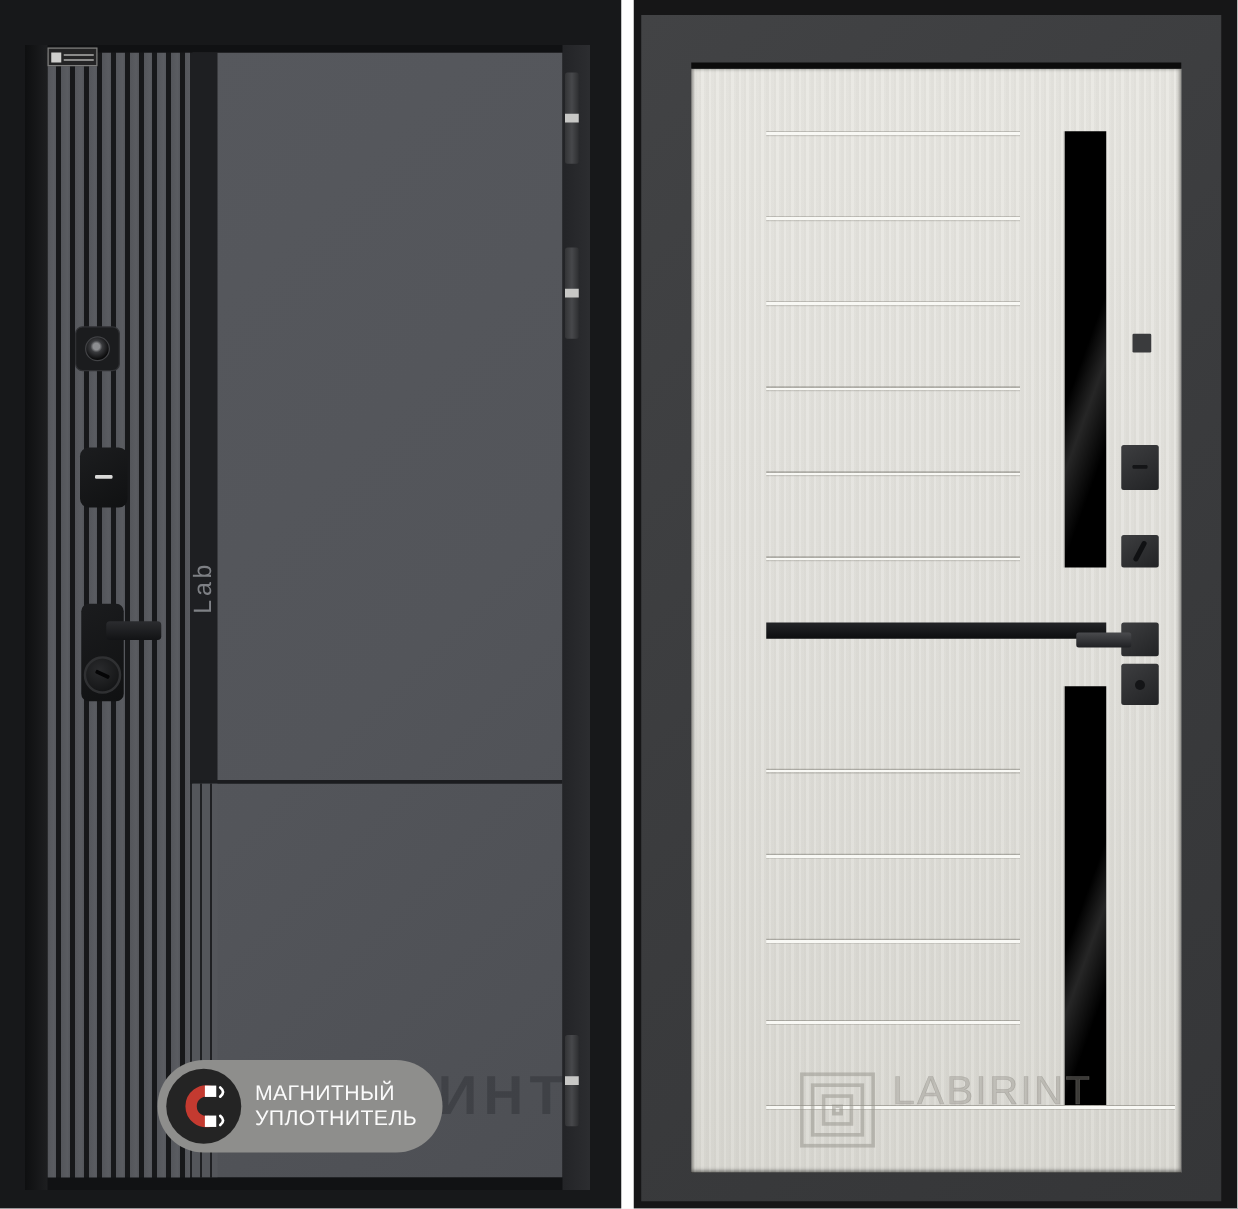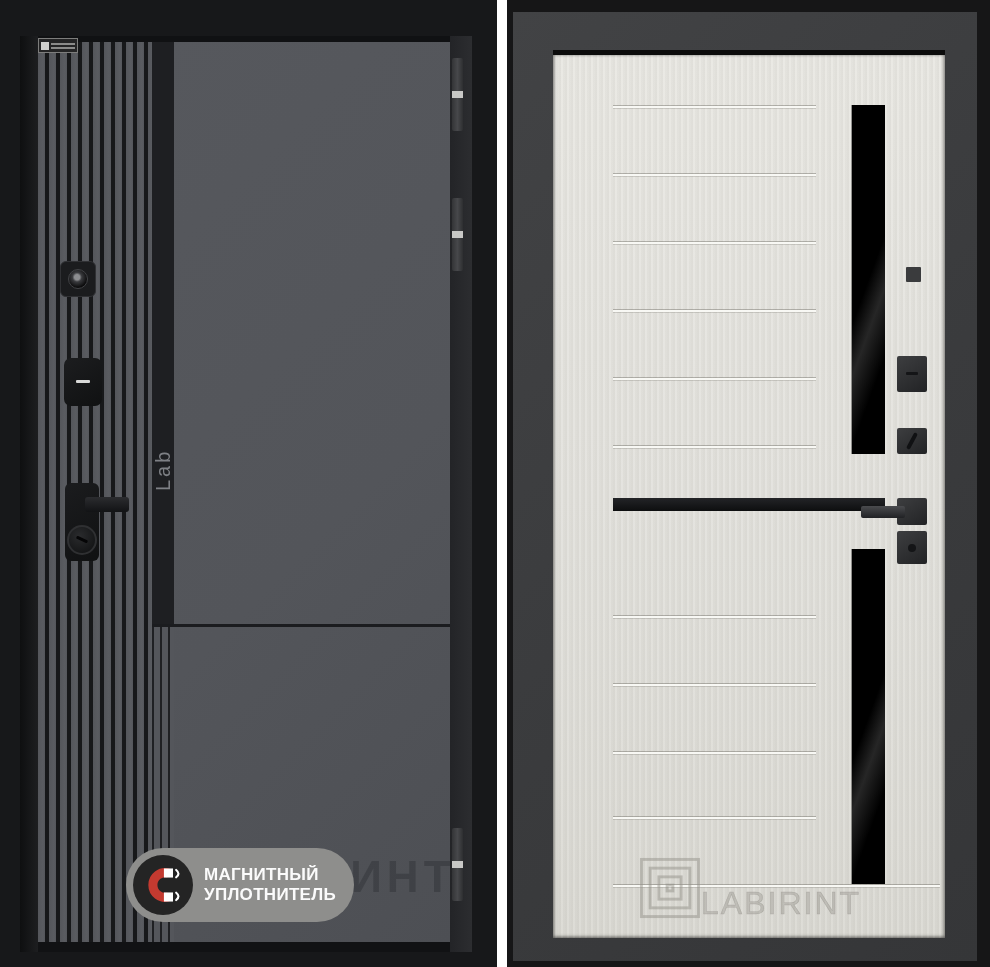--- a/index.html
+++ b/index.html
@@ -69,21 +69,21 @@
   }
   
   .seal-badge{
     position:absolute;left:106px;top:812px;width:228px;height:74px;z-index:2;
     background:#8e8e8c;border-radius:37px;display:flex;align-items:center;
   }
   .seal-badge .m-circle{
     width:60px;height:60px;border-radius:50%;background:#242424;margin-left:7px;flex:0 0 auto;
     display:flex;align-items:center;justify-content:center;
   }
-  .seal-badge .txt{margin-left:11px;color:#fbfbfb;font-weight:bold;font-size:17px;line-height:1.18;letter-spacing:0.3px;}
+  .seal-badge .txt{margin-left:11px;color:#fbfbfb;font-weight:normal;font-size:17px;line-height:1.18;letter-spacing:0.3px;}
   
   .photo-right{position:absolute;left:507px;top:0;width:483px;height:967px;background:#161617;overflow:hidden;}
   .rframe{
     position:absolute;left:6px;top:12px;width:464px;height:949px;
     background:linear-gradient(135deg,#424345 0%,#3a3b3d 55%,#353638 100%);
   }
   .rleaf{
     position:absolute;left:46px;top:50px;width:392px;height:888px;overflow:hidden;
     background:linear-gradient(180deg,#e9e8e3 0%,#e3e2dd 50%,#dbdad4 100%);
     border-top:5px solid #0c0c0c;
@@ -115,21 +115,21 @@
   .rfit.f3{top:443px;height:27px;}
   .rfit.f4{top:476px;height:33px;}
   .rfit .dash{position:absolute;left:9px;top:16px;width:12px;height:3px;background:#141517;border-radius:1px;}
   .rfit .diag{position:absolute;left:13px;top:4px;width:4px;height:18px;background:#101113;transform:rotate(28deg);border-radius:2px;}
   .rfit .dot{position:absolute;left:11px;top:13px;width:8px;height:8px;border-radius:50%;background:#141517;}
   .rhandle-bar{
     position:absolute;left:308px;top:451px;width:44px;height:12px;border-radius:2px;
     background:linear-gradient(180deg,#4a4b4e,#202124);z-index:3;
   }
   .rsmall-fit{position:absolute;left:353px;top:212px;width:15px;height:15px;background:#3a3b3d;border-radius:1px;}
-  .rwatermark{position:absolute;left:86px;top:802px;display:flex;align-items:flex-end;gap:0;}
+  .rwatermark{position:absolute;left:86px;top:802px;display:flex;align-items:flex-start;gap:13px;}
   .rwatermark .wm-txt{
     font-size:32px;line-height:0.98;letter-spacing:2px;font-weight:normal;
     color:rgba(148,146,138,0.40);-webkit-text-stroke:0.5px rgba(140,138,130,0.45);
   }
 </style>
 </head>
 <body>
 
 <div id="stage">
 

